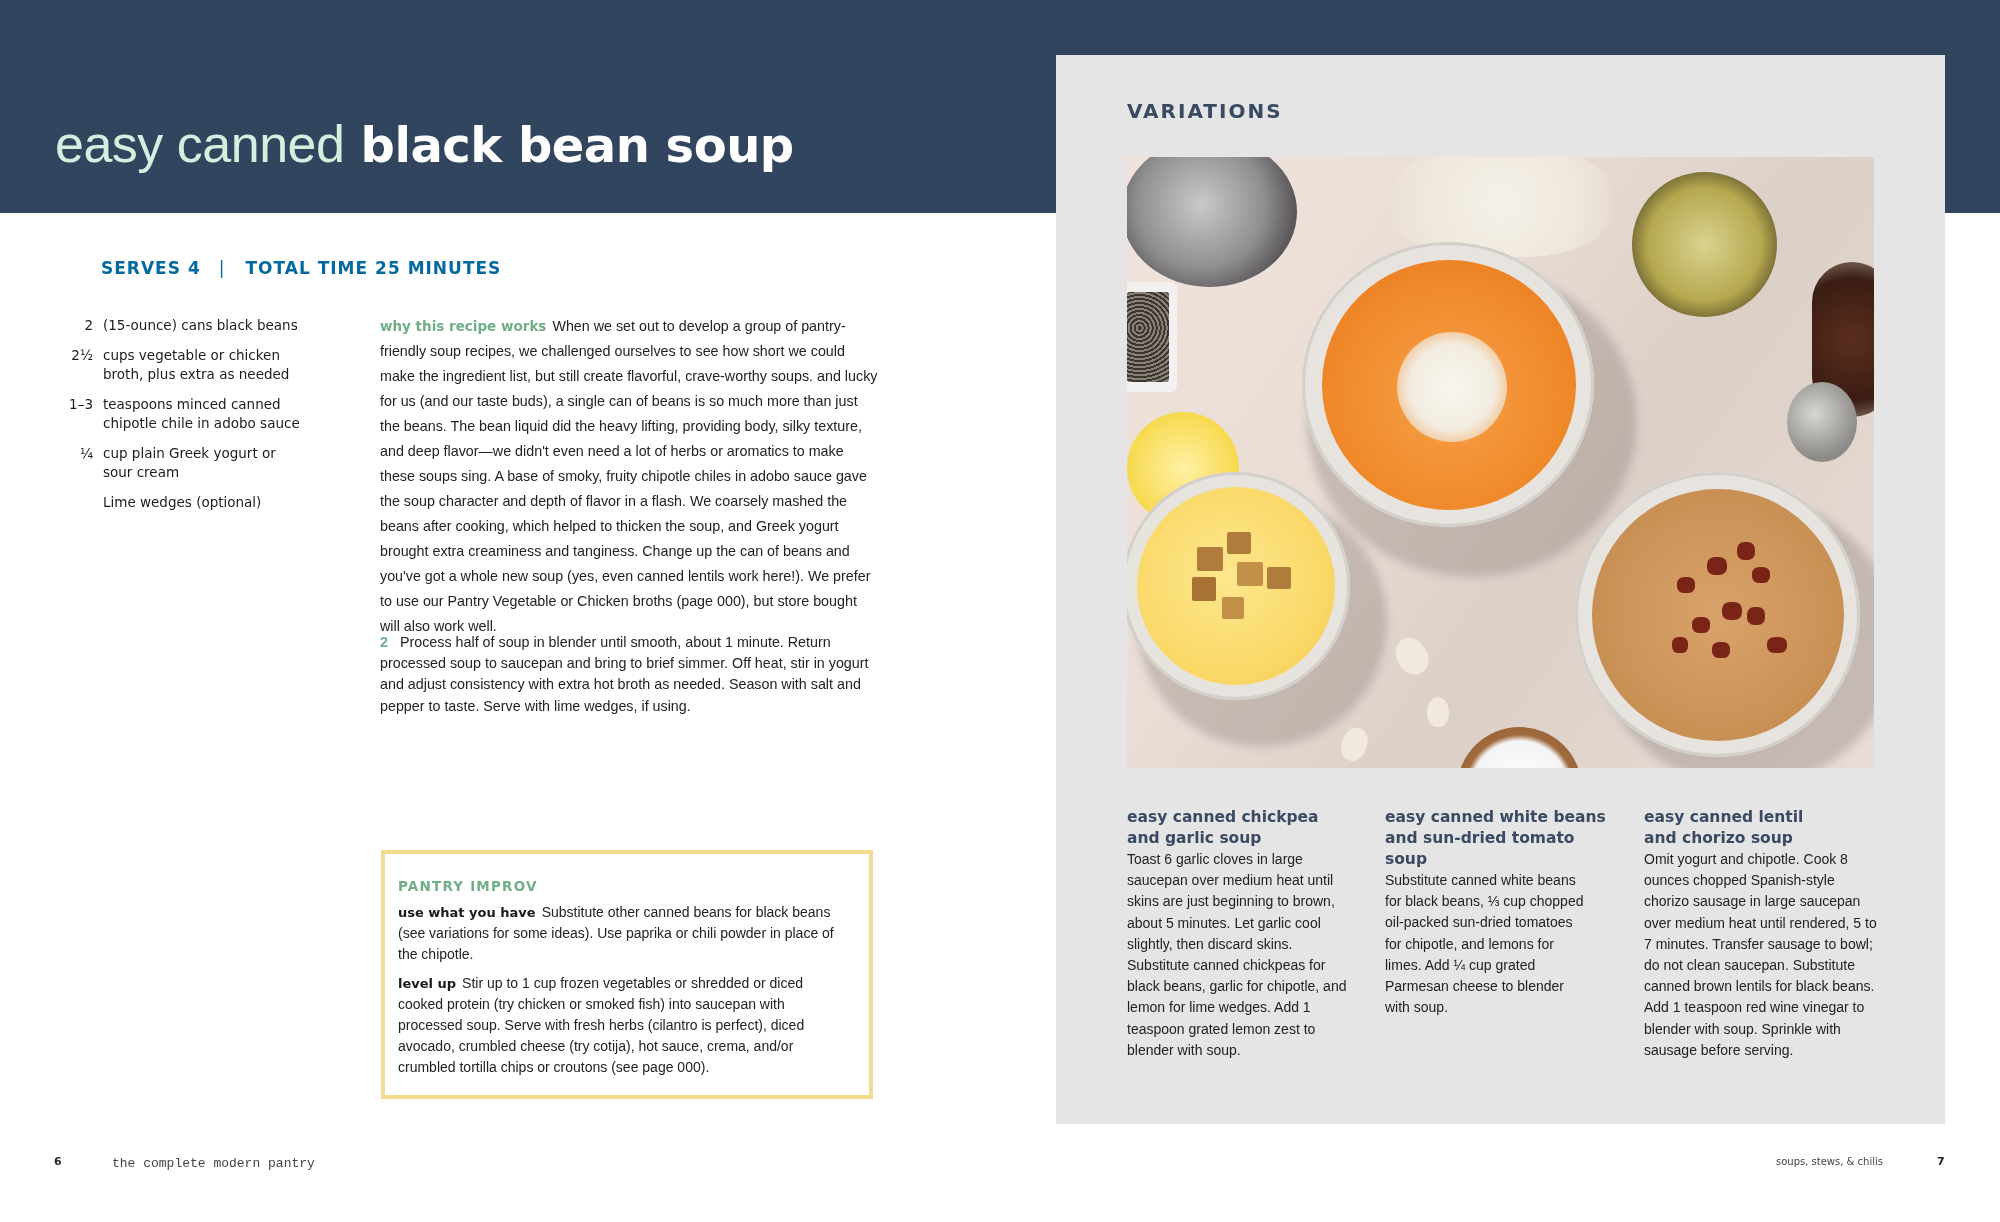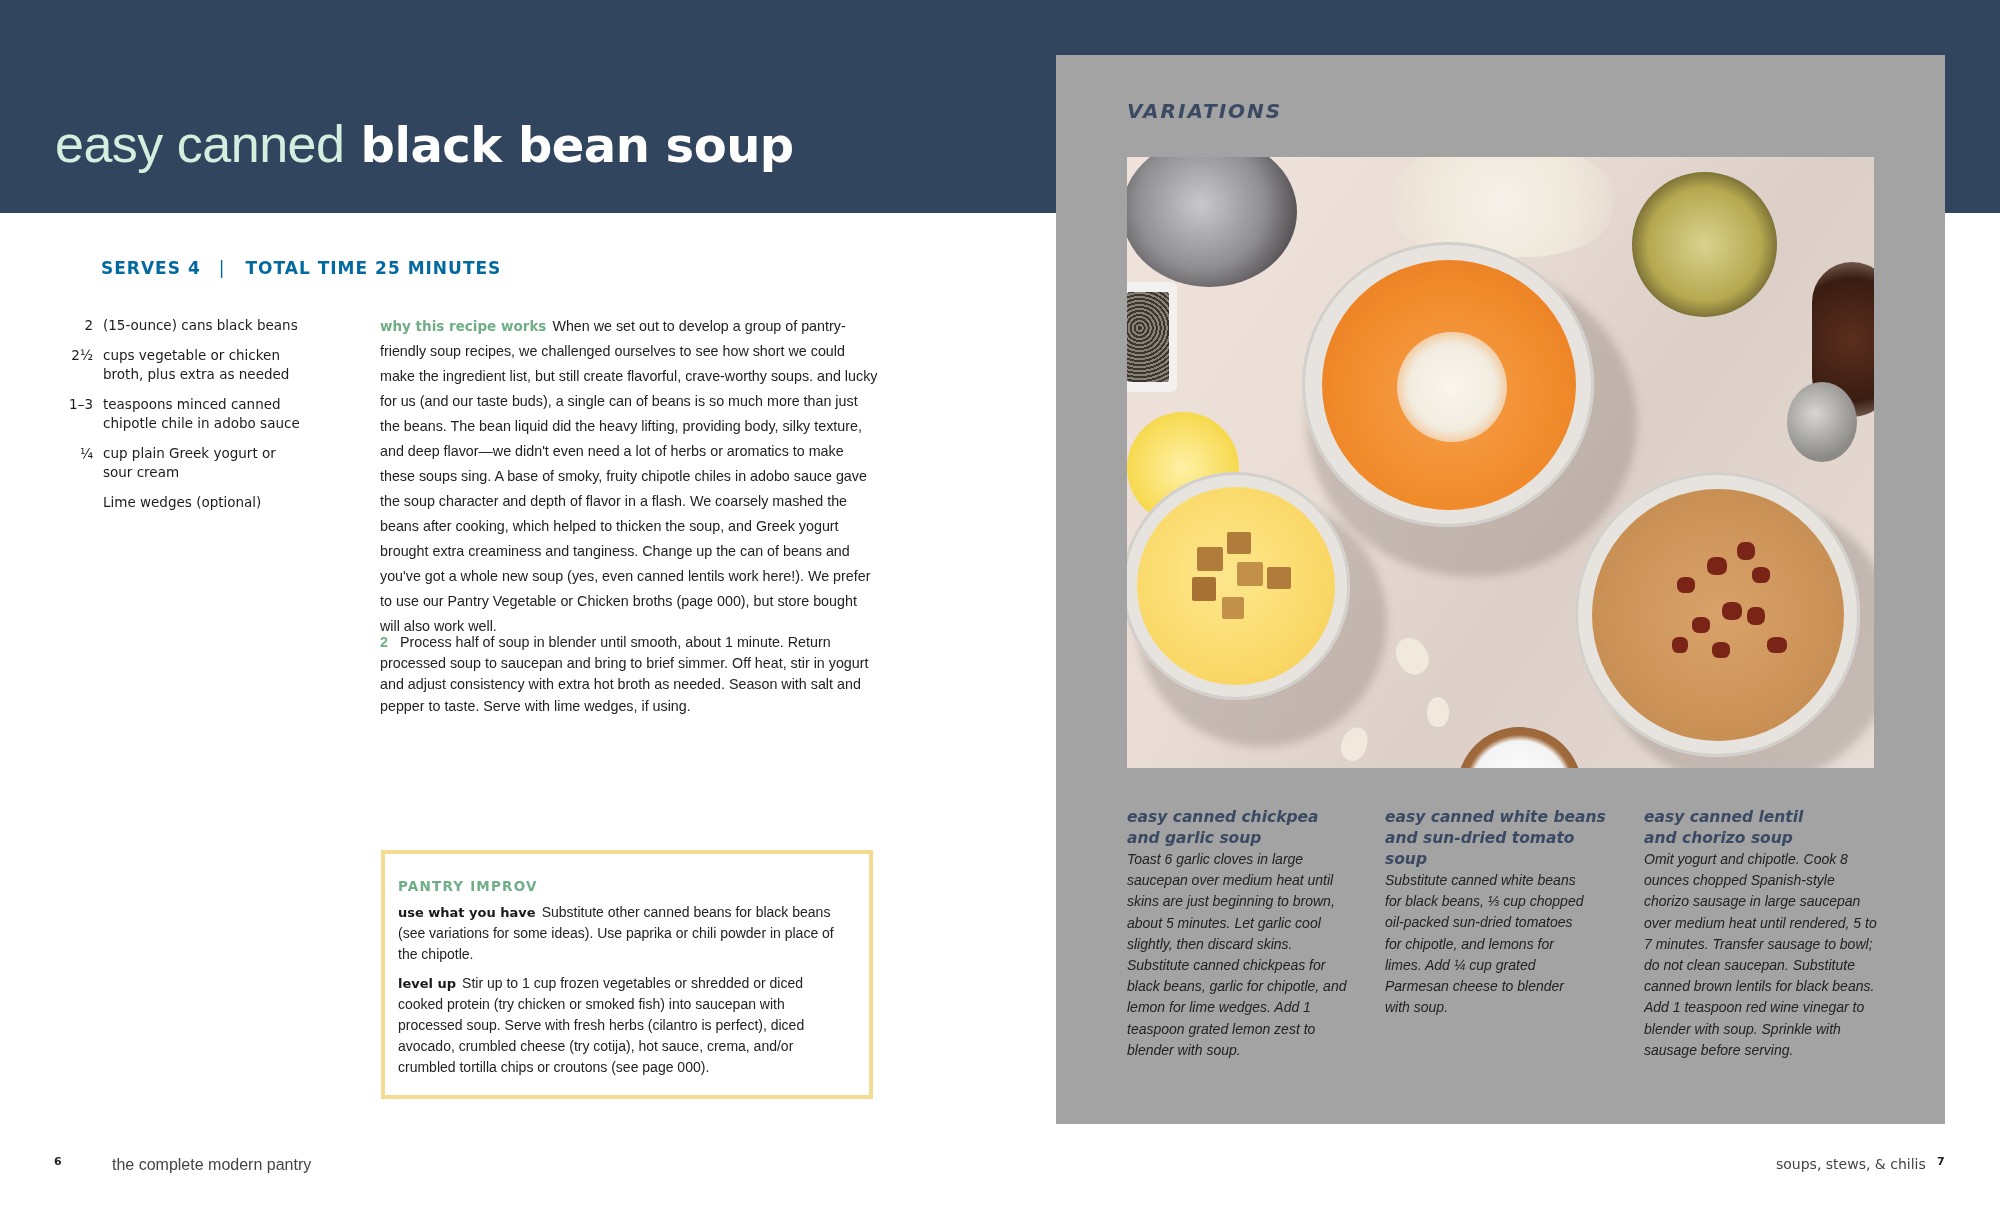--- a/index.html
+++ b/index.html
@@ -25,25 +25,25 @@
   .steps { position: absolute; left: 380px; top: 632px; width: 500px; font-size: 14.3px; line-height: 21.2px; color: #222; }
   .step { margin-bottom: 21px; }
   .step .num { color: #6fae86; font-weight: 700; margin-right: 12px; }
 
   .pantry { position: absolute; left: 381px; top: 850px; width: 492px; height: 249px; border: 4px solid #f3dc90; padding: 24px 24px 0 13px; }
   .pantry .ptitle { font-family: "DejaVu Sans", sans-serif; font-weight: 700; font-size: 13.5px; letter-spacing: 1.2px; color: #6fae86; margin-bottom: 8px; }
   .pantry p { font-size: 14px; line-height: 21.2px; color: #222; margin-bottom: 7px; }
   .pantry p .lead { font-family: "DejaVu Sans", sans-serif; font-weight: 700; font-size: 13px; color: #1a1a1a; margin-right: 6px; }
 
   .footer-left-num { position: absolute; left: 54px; top: 1155px; font-family: "DejaVu Sans", sans-serif; font-weight: 700; font-size: 11px; color: #222; }
-  .footer-left-text { position: absolute; left: 112px; top: 1156px; font-family: Liberation Sans, sans-serif; font-size: 16px; color: #444; }
-  .footer-right-text { position: absolute; left: 1776px; top: 1156px; font-family: "DejaVu Sans", sans-serif; font-size: 14px; color: #444; }
+  .footer-left-text { position: absolute; left: 112px; top: 1156px; font-family: Liberation Mono, monospace; font-size: 13px; color: #444; }
+  .footer-right-text { position: absolute; left: 1776px; top: 1156px; font-family: "DejaVu Sans", sans-serif; font-size: 10px; color: #444; }
   .footer-right-num { position: absolute; left: 1937px; top: 1155px; font-family: "DejaVu Sans", sans-serif; font-weight: 700; font-size: 11px; color: #222; }
 
-  .panel { position: absolute; left: 1056px; top: 55px; width: 889px; height: 1069px; background: #a3a3a3; font-style: italic; }
+  .panel { position: absolute; left: 1056px; top: 55px; width: 889px; height: 1069px; background: #e5e5e5; }
   .panel .vtitle { position: absolute; left: 71px; top: 44px; font-family: "DejaVu Sans", sans-serif; font-weight: 700; font-size: 20px; letter-spacing: 2px; color: #3a4a63; }
 
   .photo { position: absolute; left: 71px; top: 102px; width: 747px; height: 611px; overflow: hidden;
     background: linear-gradient(125deg, #efe3dc 0%, #e9ddd6 35%, #dccfc8 60%, #e8ddd6 100%); }
   .photo .shadow { position: absolute; border-radius: 50%; background: rgba(110,100,95,0.28); filter: blur(4px); }
   .photo .bowl { position: absolute; border-radius: 50%; background: #e7e4df; box-shadow: inset 0 0 0 3px #d3cfca; }
   .photo .soup { position: absolute; border-radius: 50%; }
   .photo .can { position: absolute; border-radius: 50%; background: radial-gradient(circle at 45% 45%, #c9c9cb 0%, #8f8f92 50%, #5a5558 75%, #b4b2b0 100%); }
   .photo .oilcan { position: absolute; border-radius: 50%; background: radial-gradient(circle at 50% 50%, #d9d38f 0%, #b5a850 55%, #6f6530 75%, #cfcac2 80%, #9b9893 100%); }
   .photo .lemon { position: absolute; border-radius: 50%; background: radial-gradient(circle, #fff1a6 0%, #f7d94e 70%, #f0c83a 85%, #fff4c8 100%); }

